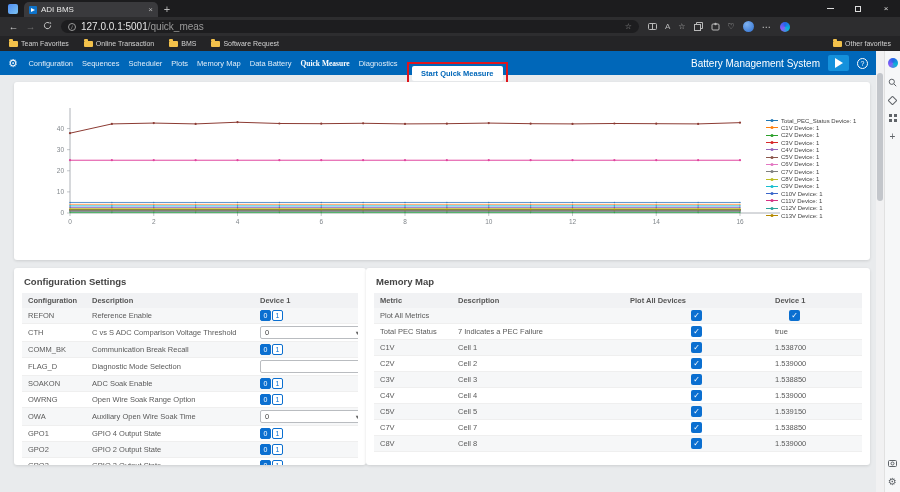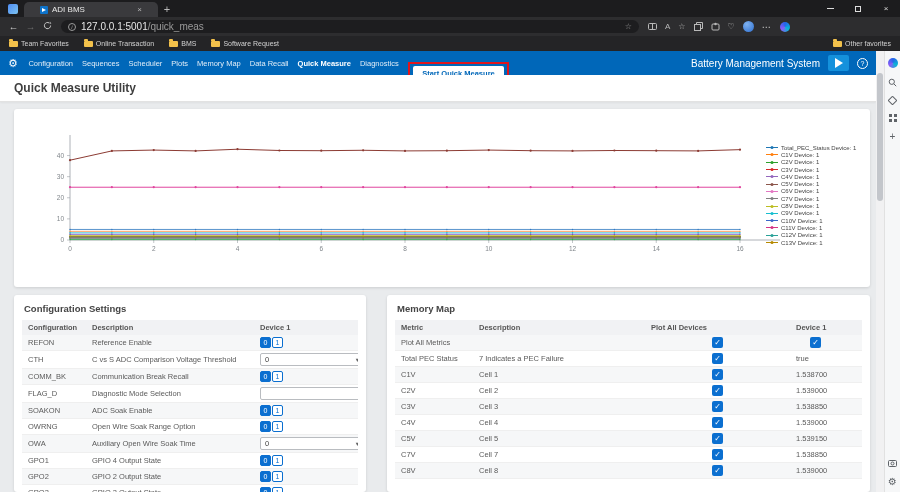--- a/index.html
+++ b/index.html
@@ -5,21 +5,21 @@
   *{margin:0;padding:0;box-sizing:border-box;}
   html,body{width:900px;height:492px;overflow:hidden;}
   body{font-family:"Liberation Sans","DejaVu Sans",sans-serif;background:#e9ebed;}
   .screen{position:relative;width:900px;height:492px;overflow:hidden;background:#e9ebed;}
 
   
   .titlebar{height:17px;background:#1c1c1e;display:flex;align-items:flex-end;}
   .ws-icon{width:10px;height:10px;margin:0 6px 3px 8px;border-radius:2px;
     background:linear-gradient(135deg,#4f8df5,#7cc3f0);}
   .tab{height:15px;width:134px;background:#3a3a3d;border-radius:5px 5px 0 0;
-    display:flex;align-items:center;padding:0 16px;gap:4px;margin-top:44px;}
+    display:flex;align-items:center;padding:0 5px;gap:4px;margin-top:44px;}
   .favicon{width:8px;height:8px;background:#0d72c9;border-radius:1px;position:relative;flex:0 0 auto;}
   .favicon::after{content:"";position:absolute;left:2px;top:2px;border-left:4px solid #fff;
     border-top:2px solid transparent;border-bottom:2px solid transparent;}
   .tab-title{font-size:8px;color:#e8e8e8;flex:1;white-space:nowrap;overflow:hidden;}
   .tab-close{font-size:8px;color:#b5b5b5;line-height:1;}
   .newtab{width:18px;text-align:center;font-size:11px;color:#bbb;padding-bottom:2px;}
   .win-controls{margin-left:auto;display:flex;height:17px;}
   .winbtn{width:28px;display:flex;align-items:center;justify-content:center;color:#ddd;font-size:8px;}
   .min-glyph{width:7px;height:1px;background:#ddd;}
   .max-glyph{width:6px;height:6px;border:1px solid #ddd;}
@@ -57,21 +57,21 @@
   .edge-sidebar{width:16px;background:#f6f7f8;border-left:1px solid #e1e1e1;display:flex;
     flex-direction:column;align-items:center;padding:7px 0 5px;gap:10px;}
   .sb-ic{color:#5f6368;font-size:9px;line-height:1;display:flex;align-items:center;justify-content:center;}
   .sb-tag{width:7px;height:7px;border:1px solid #5f6368;transform:rotate(45deg);border-radius:1px;}
   .sb-spacer{flex:1;}
 
   
   .nav{height:24px;background:#0067b9;display:flex;align-items:center;padding:0 8px;flex:0 0 auto;}
   .gear{color:#fff;font-size:11px;margin-right:6px;line-height:1;}
   .nav-item{color:rgba(255,255,255,.88);font-size:7.5px;padding:0 4.5px;white-space:nowrap;}
-  .nav-item.active{color:#fff;font-weight:bold;}
+  .nav-item.active{color:#fff;font-weight:bold;font-family:Liberation Serif, serif;}
   .start-wrap{border:2px solid #e0151c;padding:2px 3px;margin-left:5px;display:flex;align-items:center;margin-top:21px;}
   .start-btn{background:#fff;color:#0067b9;font-size:7.5px;font-weight:bold;padding:3px 9px;
     border:none;border-radius:2px;white-space:nowrap;}
   .nav-right{margin-left:auto;display:flex;align-items:center;gap:8px;}
   .brand{color:#fff;font-size:10px;white-space:nowrap;}
   .logo{width:21px;height:16px;background:#1491dc;border-radius:2px;display:flex;
     align-items:center;justify-content:center;}
   .logo-tri{width:0;height:0;border-left:8px solid #fff;border-top:5px solid transparent;
     border-bottom:5px solid transparent;}
   .help{width:11px;height:11px;border:1px solid #fff;border-radius:50%;color:#fff;font-size:7px;
@@ -85,21 +85,21 @@
 
   
   .chart-card{background:#fff;border-radius:3px;box-shadow:0 1px 3px rgba(0,0,0,.12);
     height:178px;position:relative;}
   #chart-svg{display:block;width:856px;height:178px;}
   .legend{position:absolute;top:35px;right:6px;width:98px;}
   .legend-row{display:flex;align-items:center;gap:3px;height:7.3px;}
   .legend-label{font-size:6px;color:#444;white-space:nowrap;}
 
   
-  .panels{display:flex;gap:21px;margin-top:8px;}
+  .panels{display:flex;gap:0;margin-top:8px;}
   .panel{background:#fff;border-radius:3px;box-shadow:0 1px 3px rgba(0,0,0,.12);
     padding:6px 8px;height:197px;overflow:hidden;}
   .panel.config{width:352px;flex:0 0 auto;}
   .panel.memory{flex:1;}
   .panel-title{font-size:9.5px;font-weight:bold;color:#444;margin:2px 0 6px 2px;}
   table{width:100%;border-collapse:collapse;table-layout:fixed;}
   th{background:#f1f2f4;text-align:left;font-weight:bold;color:#555;font-size:7.5px;
     padding:3px 6px;height:15px;white-space:nowrap;overflow:hidden;}
   td{font-size:7.5px;color:#5a5a5a;padding:2px 6px;height:15.5px;border-bottom:1px solid #efefef;
     white-space:nowrap;overflow:hidden;}
@@ -217,37 +217,36 @@
     <div class="page">
 
       <div class="nav">
         <span class="gear">⚙</span>
         <span style="display:flex;">
             <span class="nav-item">Configuration</span>
             <span class="nav-item">Sequences</span>
             <span class="nav-item">Scheduler</span>
             <span class="nav-item">Plots</span>
             <span class="nav-item">Memory Map</span>
-            <span class="nav-item">Data Recall</span>
+            <span class="nav-item">Data Battery</span>
             <span class="nav-item active">Quick Measure</span>
             <span class="nav-item">Diagnostics</span>
           </span>
         <span class="start-wrap" style="border-color: rgb(224, 21, 28);">
           <button class="start-btn">Start Quick Measure</button>
         </span>
         <span class="nav-right">
           <span class="brand">Battery Management System</span>
           <span class="logo">
               <span class="logo-tri"></span>
             </span>
           <span class="help">?</span>
         </span>
       </div>
 
-      <div class="heading">Quick Measure Utility</div>
 
       <div class="bodyarea">
 
         <div class="chart-card">
           <svg id="chart-svg" viewBox="0 0 856 178">
               <line x1="56" y1="26" x2="56" y2="131" stroke="#9aa0a6" stroke-width="0.8"></line>
               <line x1="56" y1="131" x2="766" y2="131" stroke="#9aa0a6" stroke-width="0.8"></line>
               <line x1="53" y1="131" x2="56" y2="131" stroke="#9aa0a6" stroke-width="0.6"></line>
               <text x="50" y="133" text-anchor="end" font-size="6.5" fill="#80868b">0</text>
               <line x1="53" y1="109.88888888888889" x2="56" y2="109.88888888888889" stroke="#9aa0a6" stroke-width="0.6"></line>

